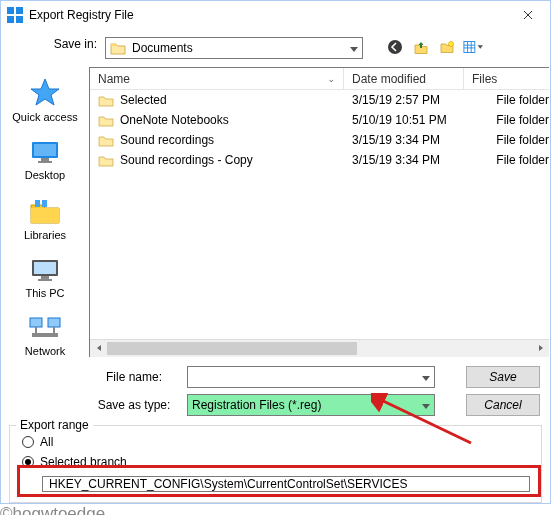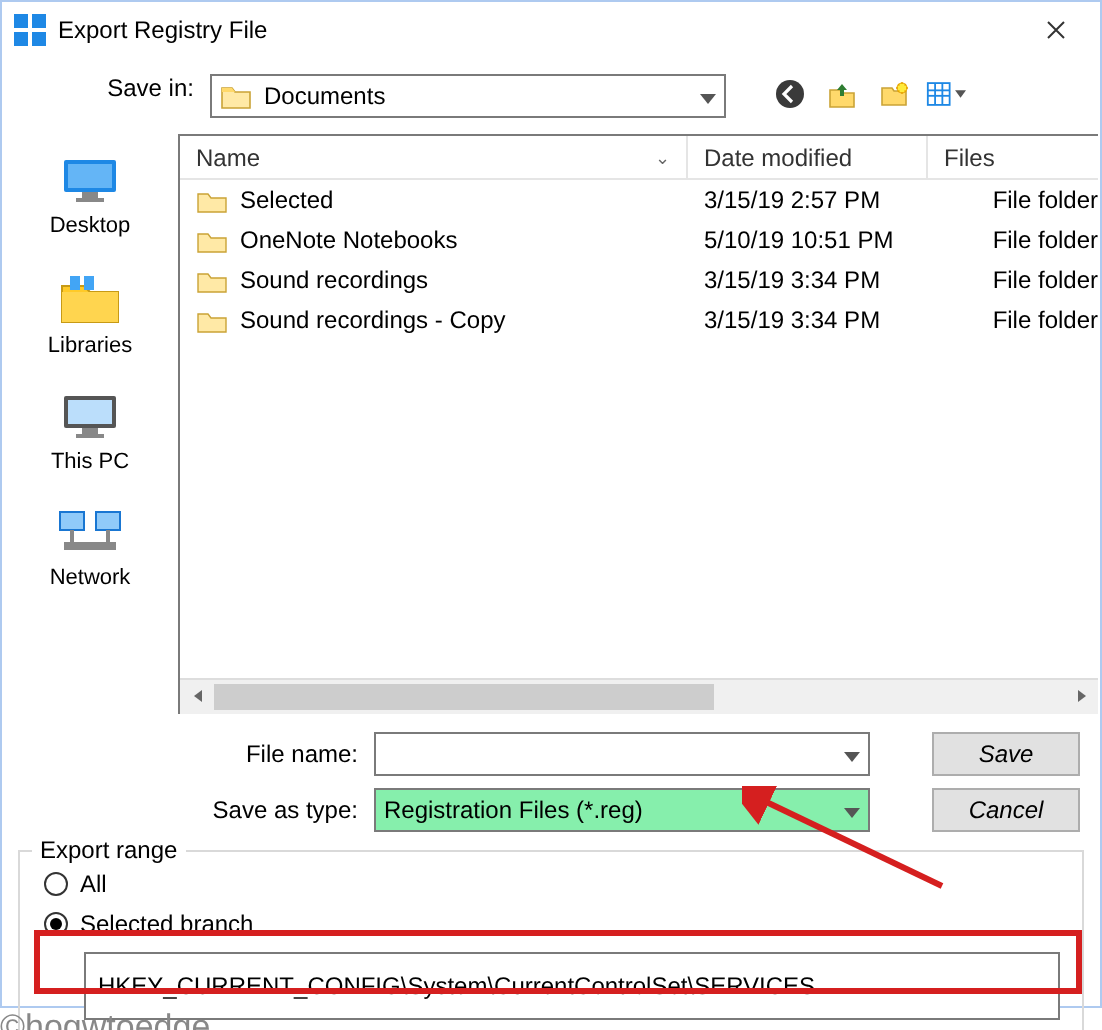--- a/index.html
+++ b/index.html
@@ -46,33 +46,33 @@
   .folder-icon-sm { width: 16px; height: 13px; }
 
   .scroll-row { height: 17px; background: #f0f0f0; border-top: 1px solid #ddd; display: flex; align-items: center; }
   .scroll-row .sb-btn { width: 17px; height: 17px; display: flex; align-items: center; justify-content: center; background: #f0f0f0; }
   .scroll-row .sb-track { flex: 1; height: 17px; background: #f0f0f0; position: relative; }
   .scroll-row .sb-thumb { position: absolute; left: 0; top: 2px; height: 13px; width: 250px; background: #cdcdcd; }
 
   
   .field-rows { padding: 6px 0 0 88px; }
   .field-row { display: flex; align-items: center; height: 28px; gap: 8px; }
-  .field-label { width: 90px; text-align: right; }
+  .field-label { width: 90px; text-align: center; }
   .field-label::after { content: ":"; }
   .field-input { width: 248px; height: 22px; border: 1px solid #7a7a7a; background: #fff; padding: 0 4px; display: flex; align-items: center; }
   .field-input .dd { margin-left: auto; }
   .action-btn { width: 74px; height: 22px; border: 1px solid #adadad; background: #e1e1e1; display: flex; align-items: center; justify-content: center; margin-left: auto; margin-right: 10px; font-style: italic; }
 
   
   .group { border: 1px solid #d9d9d9; margin: 6px 8px 0 8px; padding: 6px 8px 10px 8px; position: relative; }
   .group-title { position: absolute; top: -8px; left: 6px; background: #fff; padding: 0 4px; font-size: 12px; }
   .radio-row { display: flex; align-items: center; height: 20px; gap: 6px; margin-left: 4px; }
   .radio { width: 12px; height: 12px; border: 1px solid #333; border-radius: 50%; display: inline-flex; align-items: center; justify-content: center; }
   .radio.checked::after { content: ""; width: 6px; height: 6px; background: #000; border-radius: 50%; }
-  .branch-input { margin-top: 4px; margin-left: 24px; width: 488px; height: 34px; border: 1px solid #7a7a7a; background: #fff; padding: 0 6px; display: flex; align-items: center; font-size: 12px; }
+  .branch-input { margin-top: 4px; margin-left: 24px; width: 488px; height: 16px; border: 1px solid #7a7a7a; background: #fff; padding: 0 6px; display: flex; align-items: center; font-size: 12px; }
 
   
   .annot-box { position: absolute; border: 3px solid #d51f1f; left: 16px; top: 464px; width: 524px; height: 32px; pointer-events: none; }
 
   
   .arrow { position: absolute; left: 370px; top: 392px; pointer-events: none; }
 
   
   .watermark { position: absolute; left: 0; top: 504px; font-size: 17px; color: #888; }
 
@@ -142,20 +142,26 @@
             <path d="M16 6 l3 4 l3 -4 z" fill="#555"></path>
           </svg>
       </div>
     </div>
   </div>
 
   <div class="main-area">
 
     <div class="sidebar">
       <div class="sidebar-item">
+        <svg width="34" height="30" viewBox="0 0 34 30">
+            <path d="M17 2 L21 12 L31 12 L23 18 L26 28 L17 22 L8 28 L11 18 L3 12 L13 12 Z" fill="#42a5f5" stroke="#1976d2" stroke-width="1"></path>
+          </svg>
+        <span class="lbl">Quick access</span>
+      </div>
+      <div class="sidebar-item">
         <svg width="34" height="26" viewBox="0 0 34 26">
             <rect x="4" y="3" width="26" height="16" rx="1" fill="#1e88e5"></rect>
             <rect x="6" y="5" width="22" height="12" fill="#64b5f6"></rect>
             <rect x="13" y="19" width="8" height="3" fill="#888"></rect>
             <rect x="10" y="22" width="14" height="2" fill="#888"></rect>
           </svg>
         <span class="lbl">Desktop</span>
       </div>
       <div class="sidebar-item">
         <svg width="34" height="28" viewBox="0 0 34 28">

